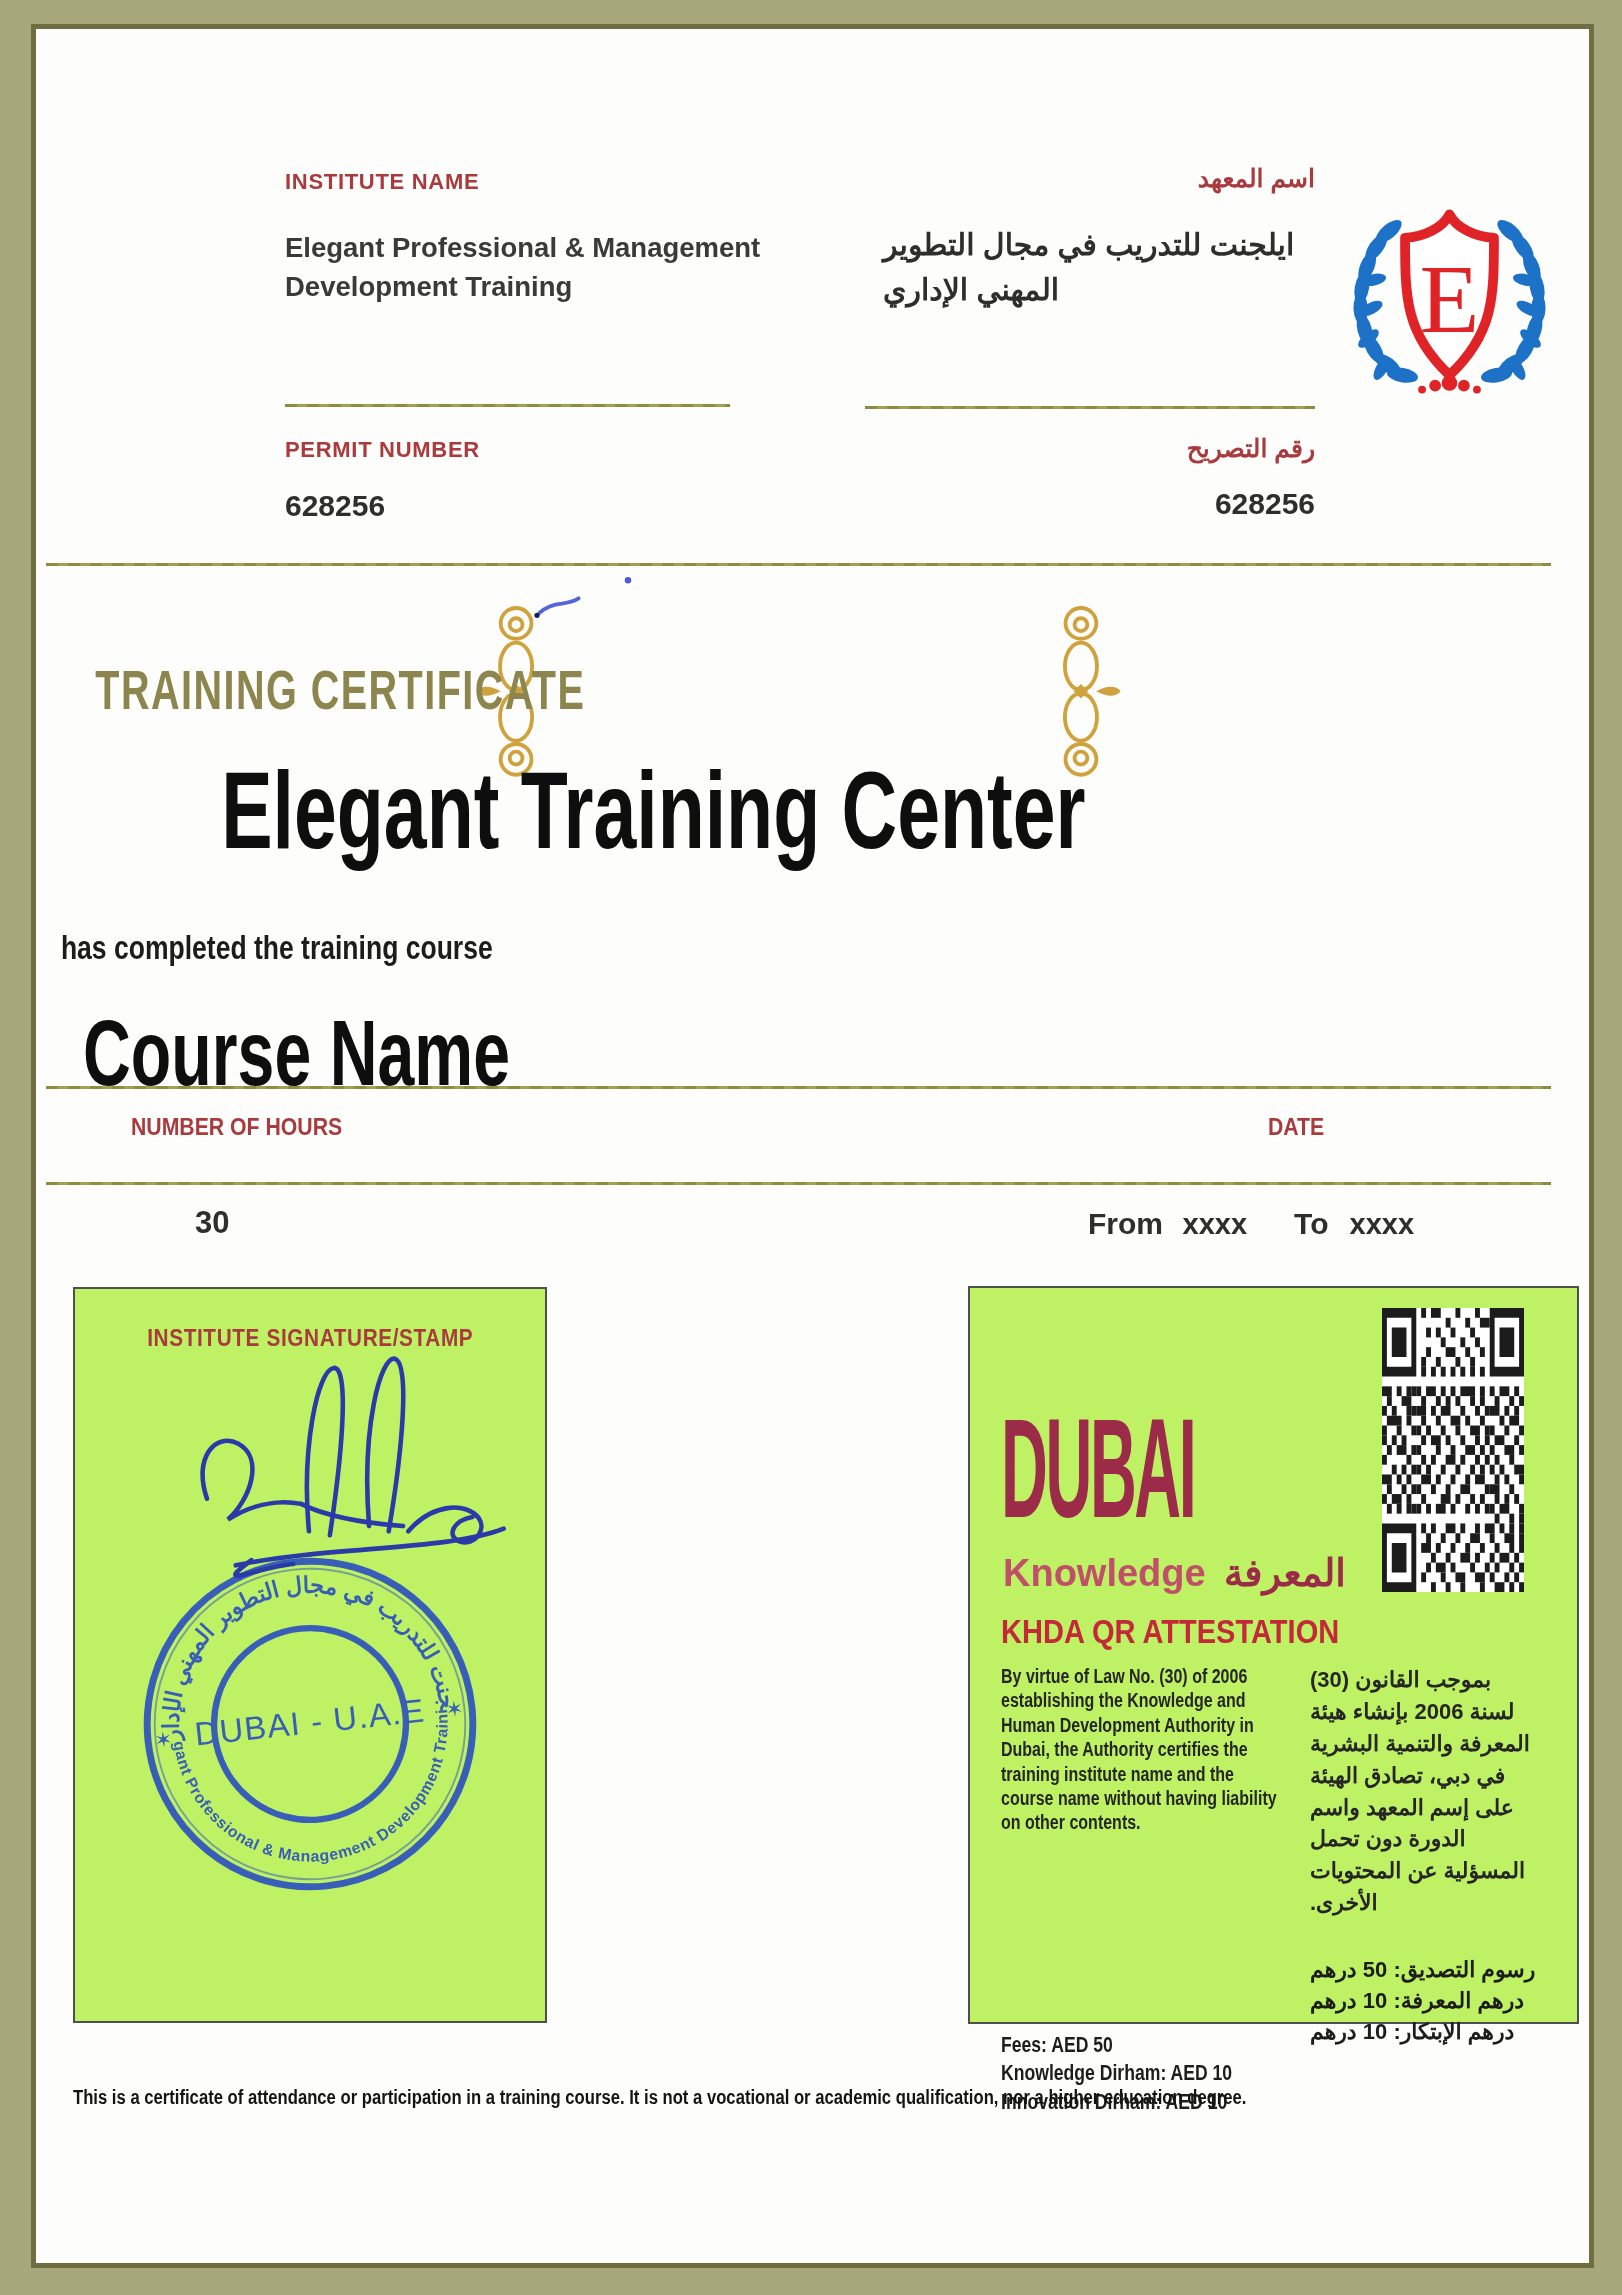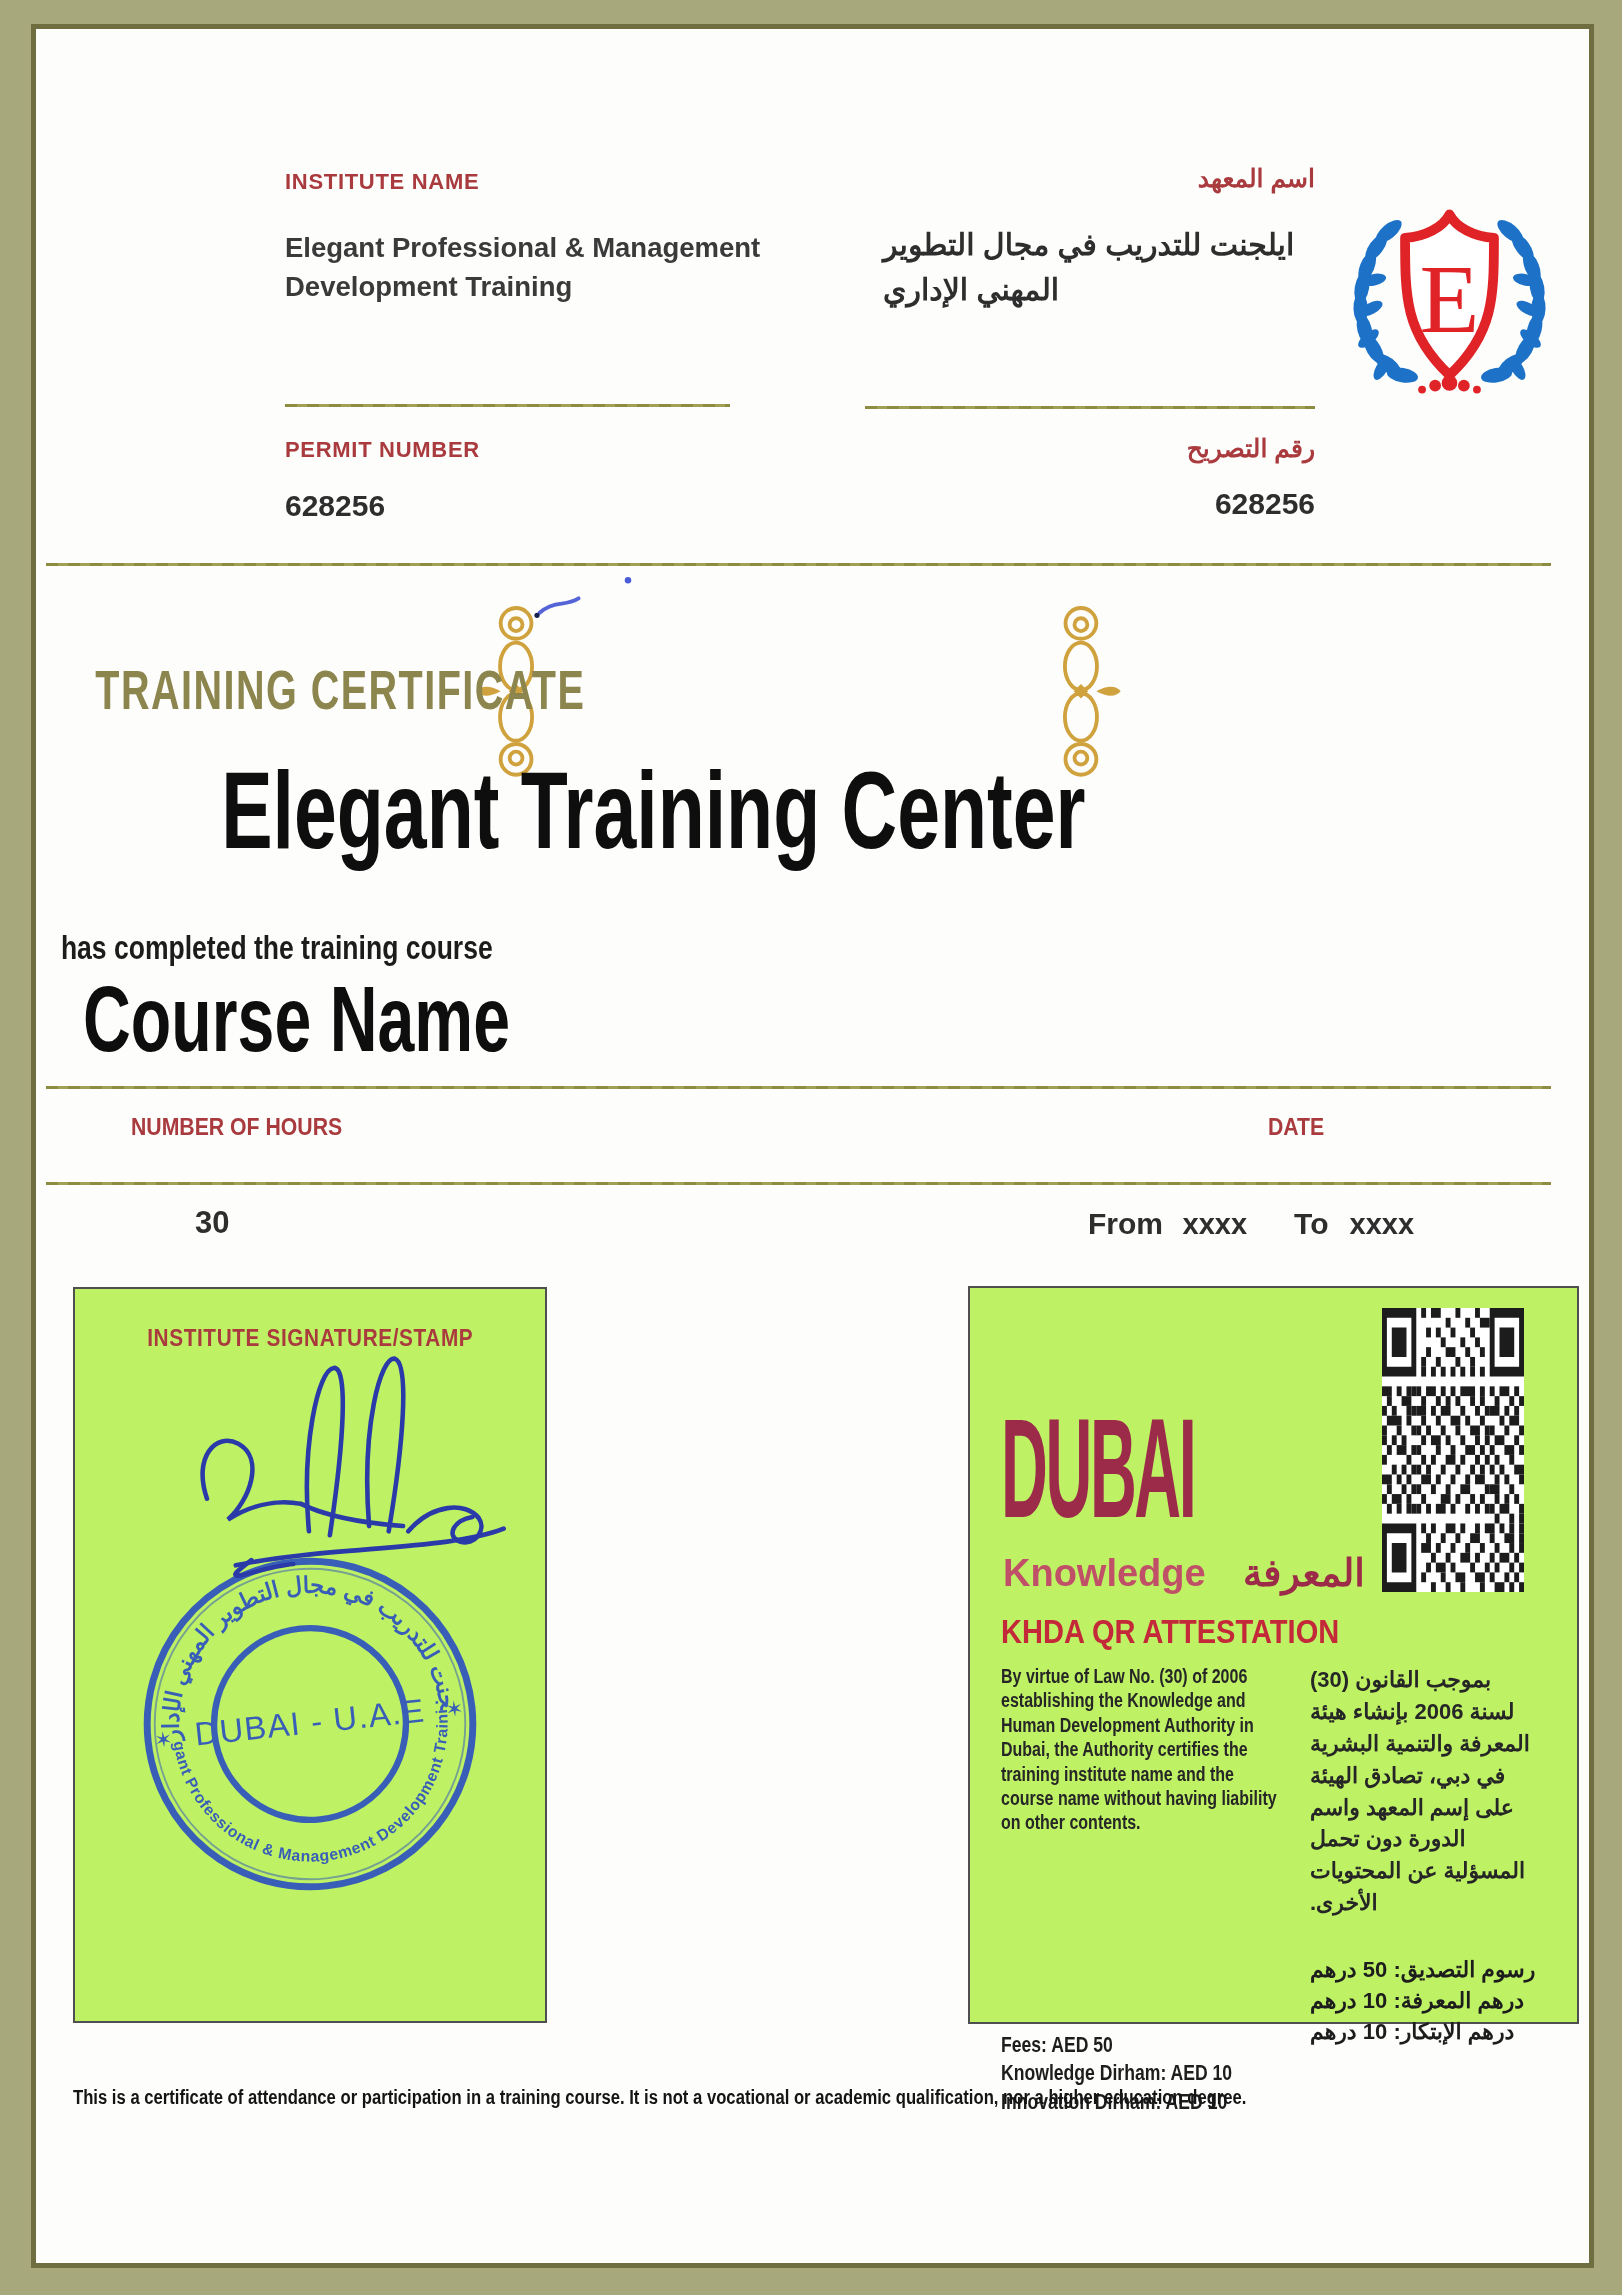--- a/index.html
+++ b/index.html
@@ -134,21 +134,21 @@
 <div class="abs cx" style="top:658px;">
   <span class="cond b" style="font-size:55px;letter-spacing:2px;color:#8c864e;">TRAINING CERTIFICATE</span>
 </div>
 
 <div class="abs cx" style="top:746px;padding-left:36px;">
   <span class="cond b" style="font-size:110px;transform:scaleX(0.7);color:#0e0e0e;">Elegant Training Center</span>
 </div>
 <div class="abs cx" style="top:884px;margin-top:44px;">
   <span class="cond b" style="font-size:34px;transform:scaleX(0.78);color:#1c1c1c;">has completed the training course</span>
 </div>
-<div class="abs cx" style="top:967px;">
+<div class="abs cx" style="top:1001px;">
   <span class="cond b" style="font-size:92px;transform:scaleX(0.72);color:#0e0e0e;">Course Name</span>
 </div>
 
 <div class="abs divider" style="left:46px;top:1086px;width:1505px;"></div>
 
 <div class="abs red b" style="left:131px;top:1114px;font-size:23.6px;">
   <span class="condl" style="transform:scaleX(0.9);">NUMBER OF HOURS</span>
 </div>
 <div class="abs red b" style="left:1268px;top:1114px;font-size:23.6px;">
   <span class="condl" style="transform:scaleX(0.9);">DATE</span>
@@ -203,21 +203,21 @@
       <path d="M120 344 C96 362 84 372 110 366 C140 358 160 352 184 350"></path>
     </g>
   </svg>
 </div>
 
 <div class="abs box" style="left:968px;top:1286px;width:579px;height:734px;padding-left:28px;">
 
   <div class="abs" style="left:31px;top:110px;line-height:1;">
     <span class="condl b" style="font-size:141px;transform:scaleX(0.46);letter-spacing:-5.2px;color:#9c2b49;">DUBAI</span>
   </div>
-  <div class="abs" style="left:33px;top:263px;font-size:38px;font-weight:bold;display:flex;align-items:baseline;gap:19px;">
+  <div class="abs" style="left:33px;top:263px;font-size:38px;font-weight:bold;display:flex;align-items:baseline;">
     <span style="color:#c04f68;">Knowledge</span>
     <span style="color:#9c2b49;margin-left:18.3px;">المعرفة</span>
   </div>
 
   <svg class="abs qr" style="left:412px;top:19.6px;" width="142" height="284" viewBox="0 0 29 29" preserveAspectRatio="none">
     <rect x="0" y="0" style="width:29px;height:29px;fill:#ffffff;"></rect>
     <g fill="#1c1c1c">
       <path d="M0 0h7v7h-7z M1 1h5v5h-5z M2 2h3v3h-3z" fill-rule="evenodd"></path>
       <path d="M22 0h7v7h-7z M23 1h5v5h-5z M24 2h3v3h-3z" fill-rule="evenodd"></path>
       <path d="M0 22h7v7h-7z M1 23h5v5h-5z M2 24h3v3h-3z" fill-rule="evenodd"></path>

